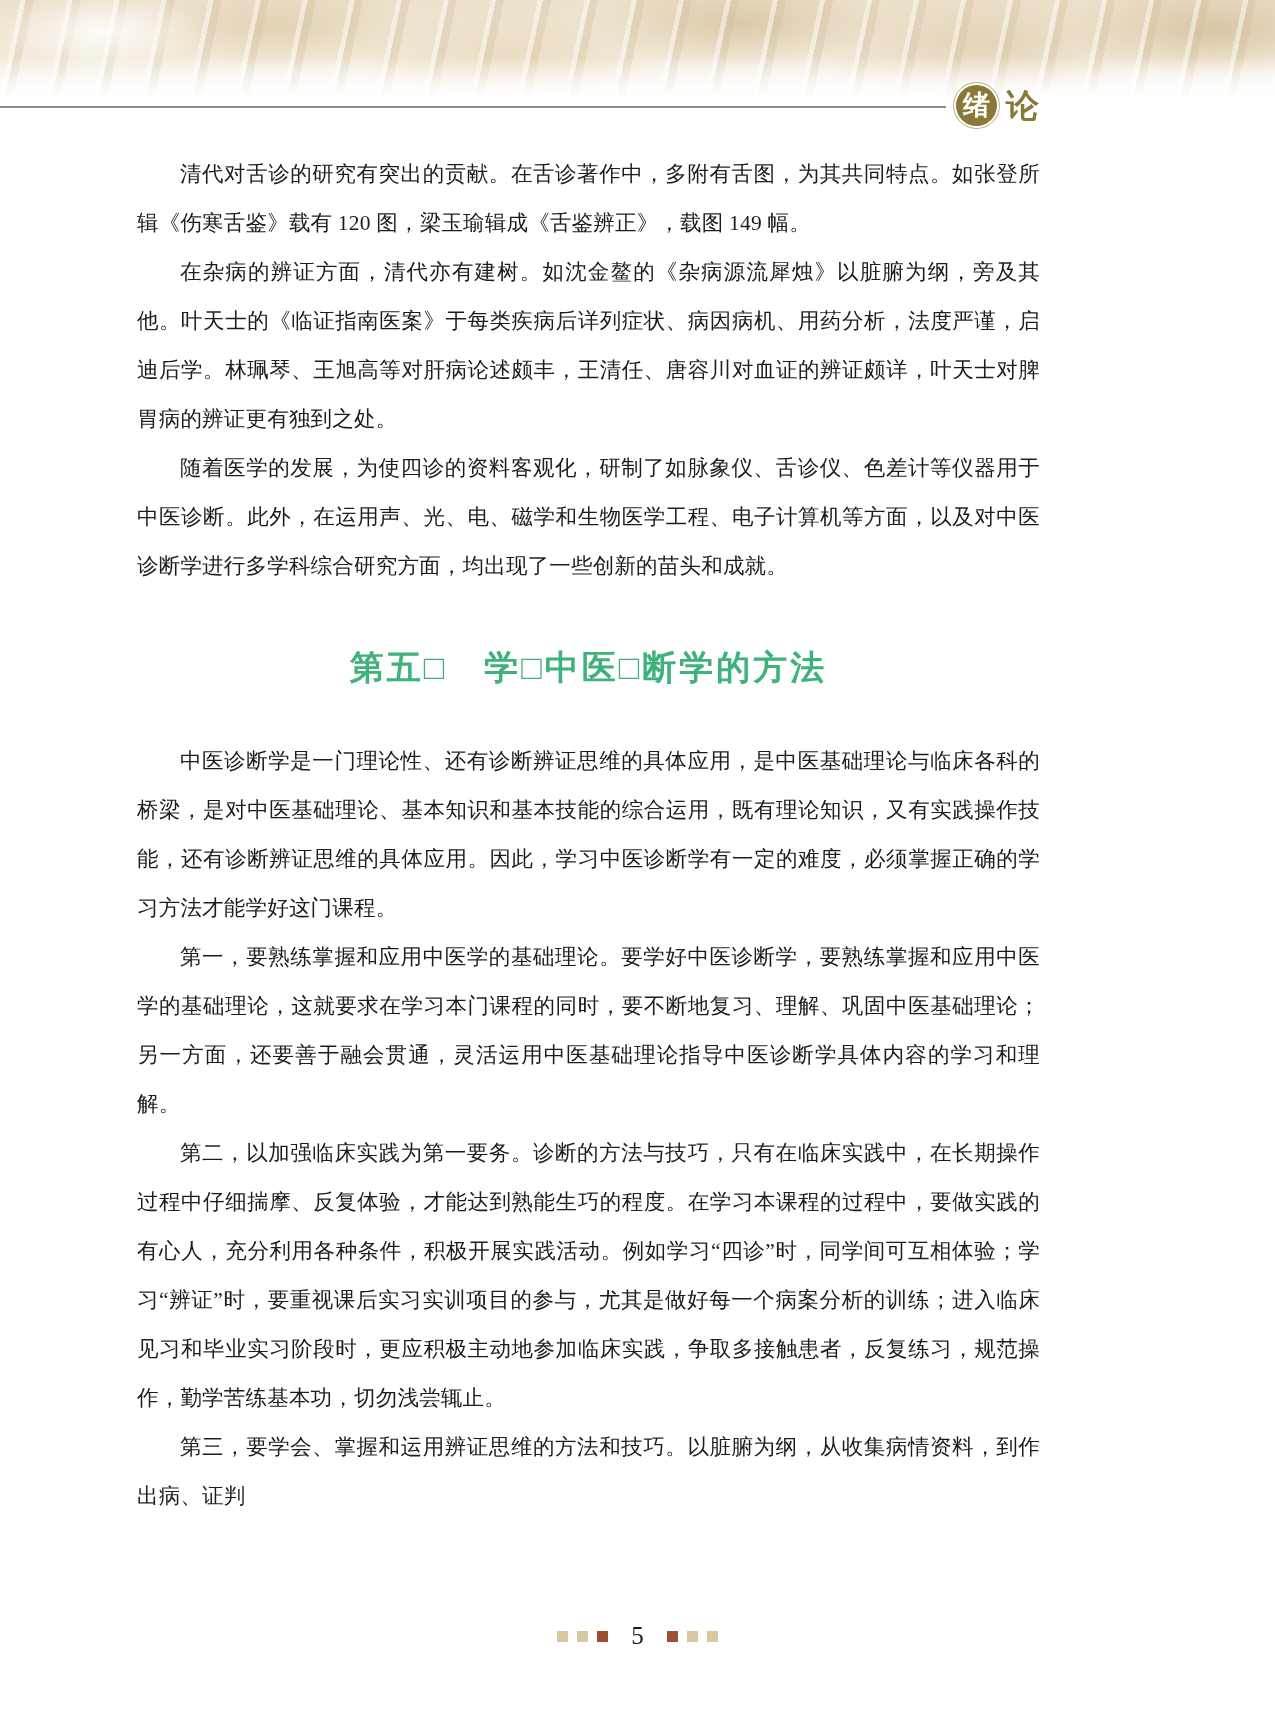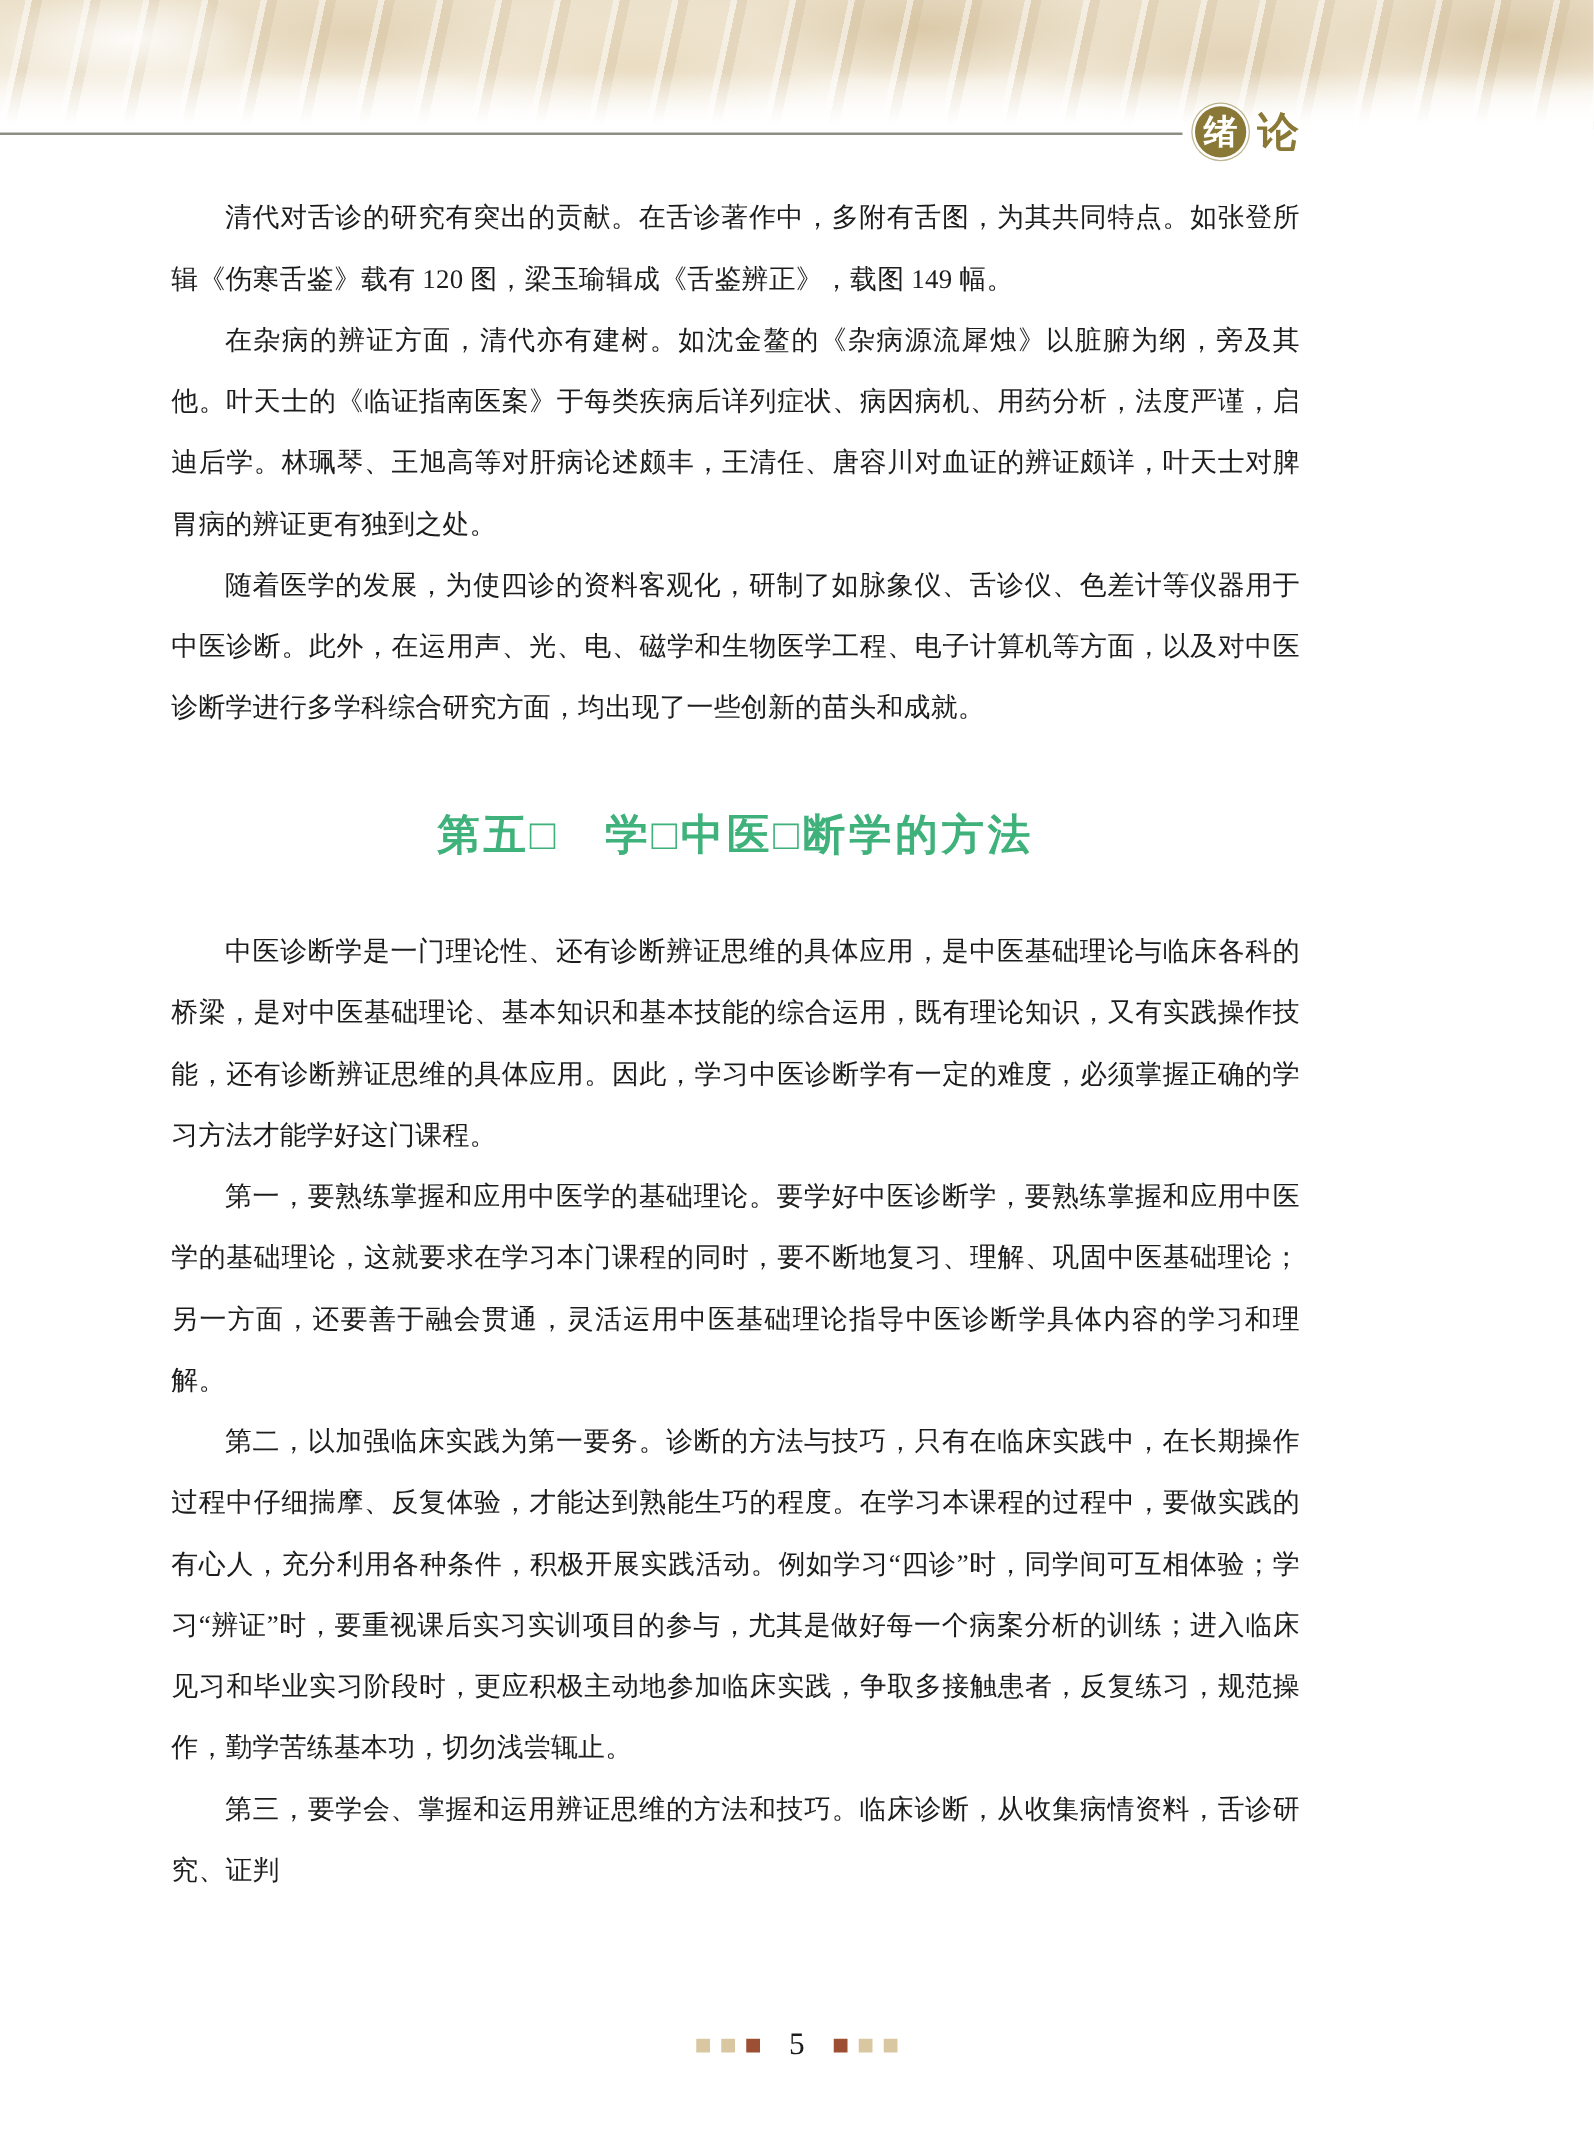--- a/index.html
+++ b/index.html
@@ -84,21 +84,21 @@
     text-indent: 2em;
     letter-spacing: 0.2px;
   }
   h2.section {
     margin: 54px 0 46px 0;
     text-align: center;
     color: #3fb17a;
     font-size: 34px;
     font-weight: bold;
     letter-spacing: 3px;
-    font-family: Liberation Mono, monospace;
+    font-family: Liberation Sans, sans-serif;
   }
 
   .footer {
     position: absolute;
     top: 1622px;
     left: 0;
     width: 1275px;
     display: flex;
     justify-content: center;
     align-items: center;
@@ -135,21 +135,21 @@
   <div class="content">
     <p class="body">清代对舌诊的研究有突出的贡献。在舌诊著作中，多附有舌图，为其共同特点。如张登所辑《伤寒舌鉴》载有 120 图，梁玉瑜辑成《舌鉴辨正》，载图 149 幅。</p>
     <p class="body">在杂病的辨证方面，清代亦有建树。如沈金鳌的《杂病源流犀烛》以脏腑为纲，旁及其他。叶天士的《临证指南医案》于每类疾病后详列症状、病因病机、用药分析，法度严谨，启迪后学。林珮琴、王旭高等对肝病论述颇丰，王清任、唐容川对血证的辨证颇详，叶天士对脾胃病的辨证更有独到之处。</p>
     <p class="body">随着医学的发展，为使四诊的资料客观化，研制了如脉象仪、舌诊仪、色差计等仪器用于中医诊断。此外，在运用声、光、电、磁学和生物医学工程、电子计算机等方面，以及对中医诊断学进行多学科综合研究方面，均出现了一些创新的苗头和成就。</p>
 
     <h2 class="section">第五□　学□中医□断学的方法</h2>
 
     <p class="body">中医诊断学是一门理论性、还有诊断辨证思维的具体应用，是中医基础理论与临床各科的桥梁，是对中医基础理论、基本知识和基本技能的综合运用，既有理论知识，又有实践操作技能，还有诊断辨证思维的具体应用。因此，学习中医诊断学有一定的难度，必须掌握正确的学习方法才能学好这门课程。</p>
     <p class="body">第一，要熟练掌握和应用中医学的基础理论。要学好中医诊断学，要熟练掌握和应用中医学的基础理论，这就要求在学习本门课程的同时，要不断地复习、理解、巩固中医基础理论；另一方面，还要善于融会贯通，灵活运用中医基础理论指导中医诊断学具体内容的学习和理解。</p>
     <p class="body">第二，以加强临床实践为第一要务。诊断的方法与技巧，只有在临床实践中，在长期操作过程中仔细揣摩、反复体验，才能达到熟能生巧的程度。在学习本课程的过程中，要做实践的有心人，充分利用各种条件，积极开展实践活动。例如学习“四诊”时，同学间可互相体验；学习“辨证”时，要重视课后实习实训项目的参与，尤其是做好每一个病案分析的训练；进入临床见习和毕业实习阶段时，更应积极主动地参加临床实践，争取多接触患者，反复练习，规范操作，勤学苦练基本功，切勿浅尝辄止。</p>
-    <p class="body">第三，要学会、掌握和运用辨证思维的方法和技巧。临床诊断，从收集病情资料，舌诊研究、证判</p>
+    <p class="body">第三，要学会、掌握和运用辨证思维的方法和技巧。以脏腑为纲，从收集病情资料，到作出病、证判</p>
   </div>
 
   <div class="footer">
     <span class="sq light"></span>
     <span class="sq light"></span>
     <span class="sq dark"></span>
     <span class="pagenum">5</span>
     <span class="sq dark"></span>
     <span class="sq light"></span>
     <span class="sq light"></span>

